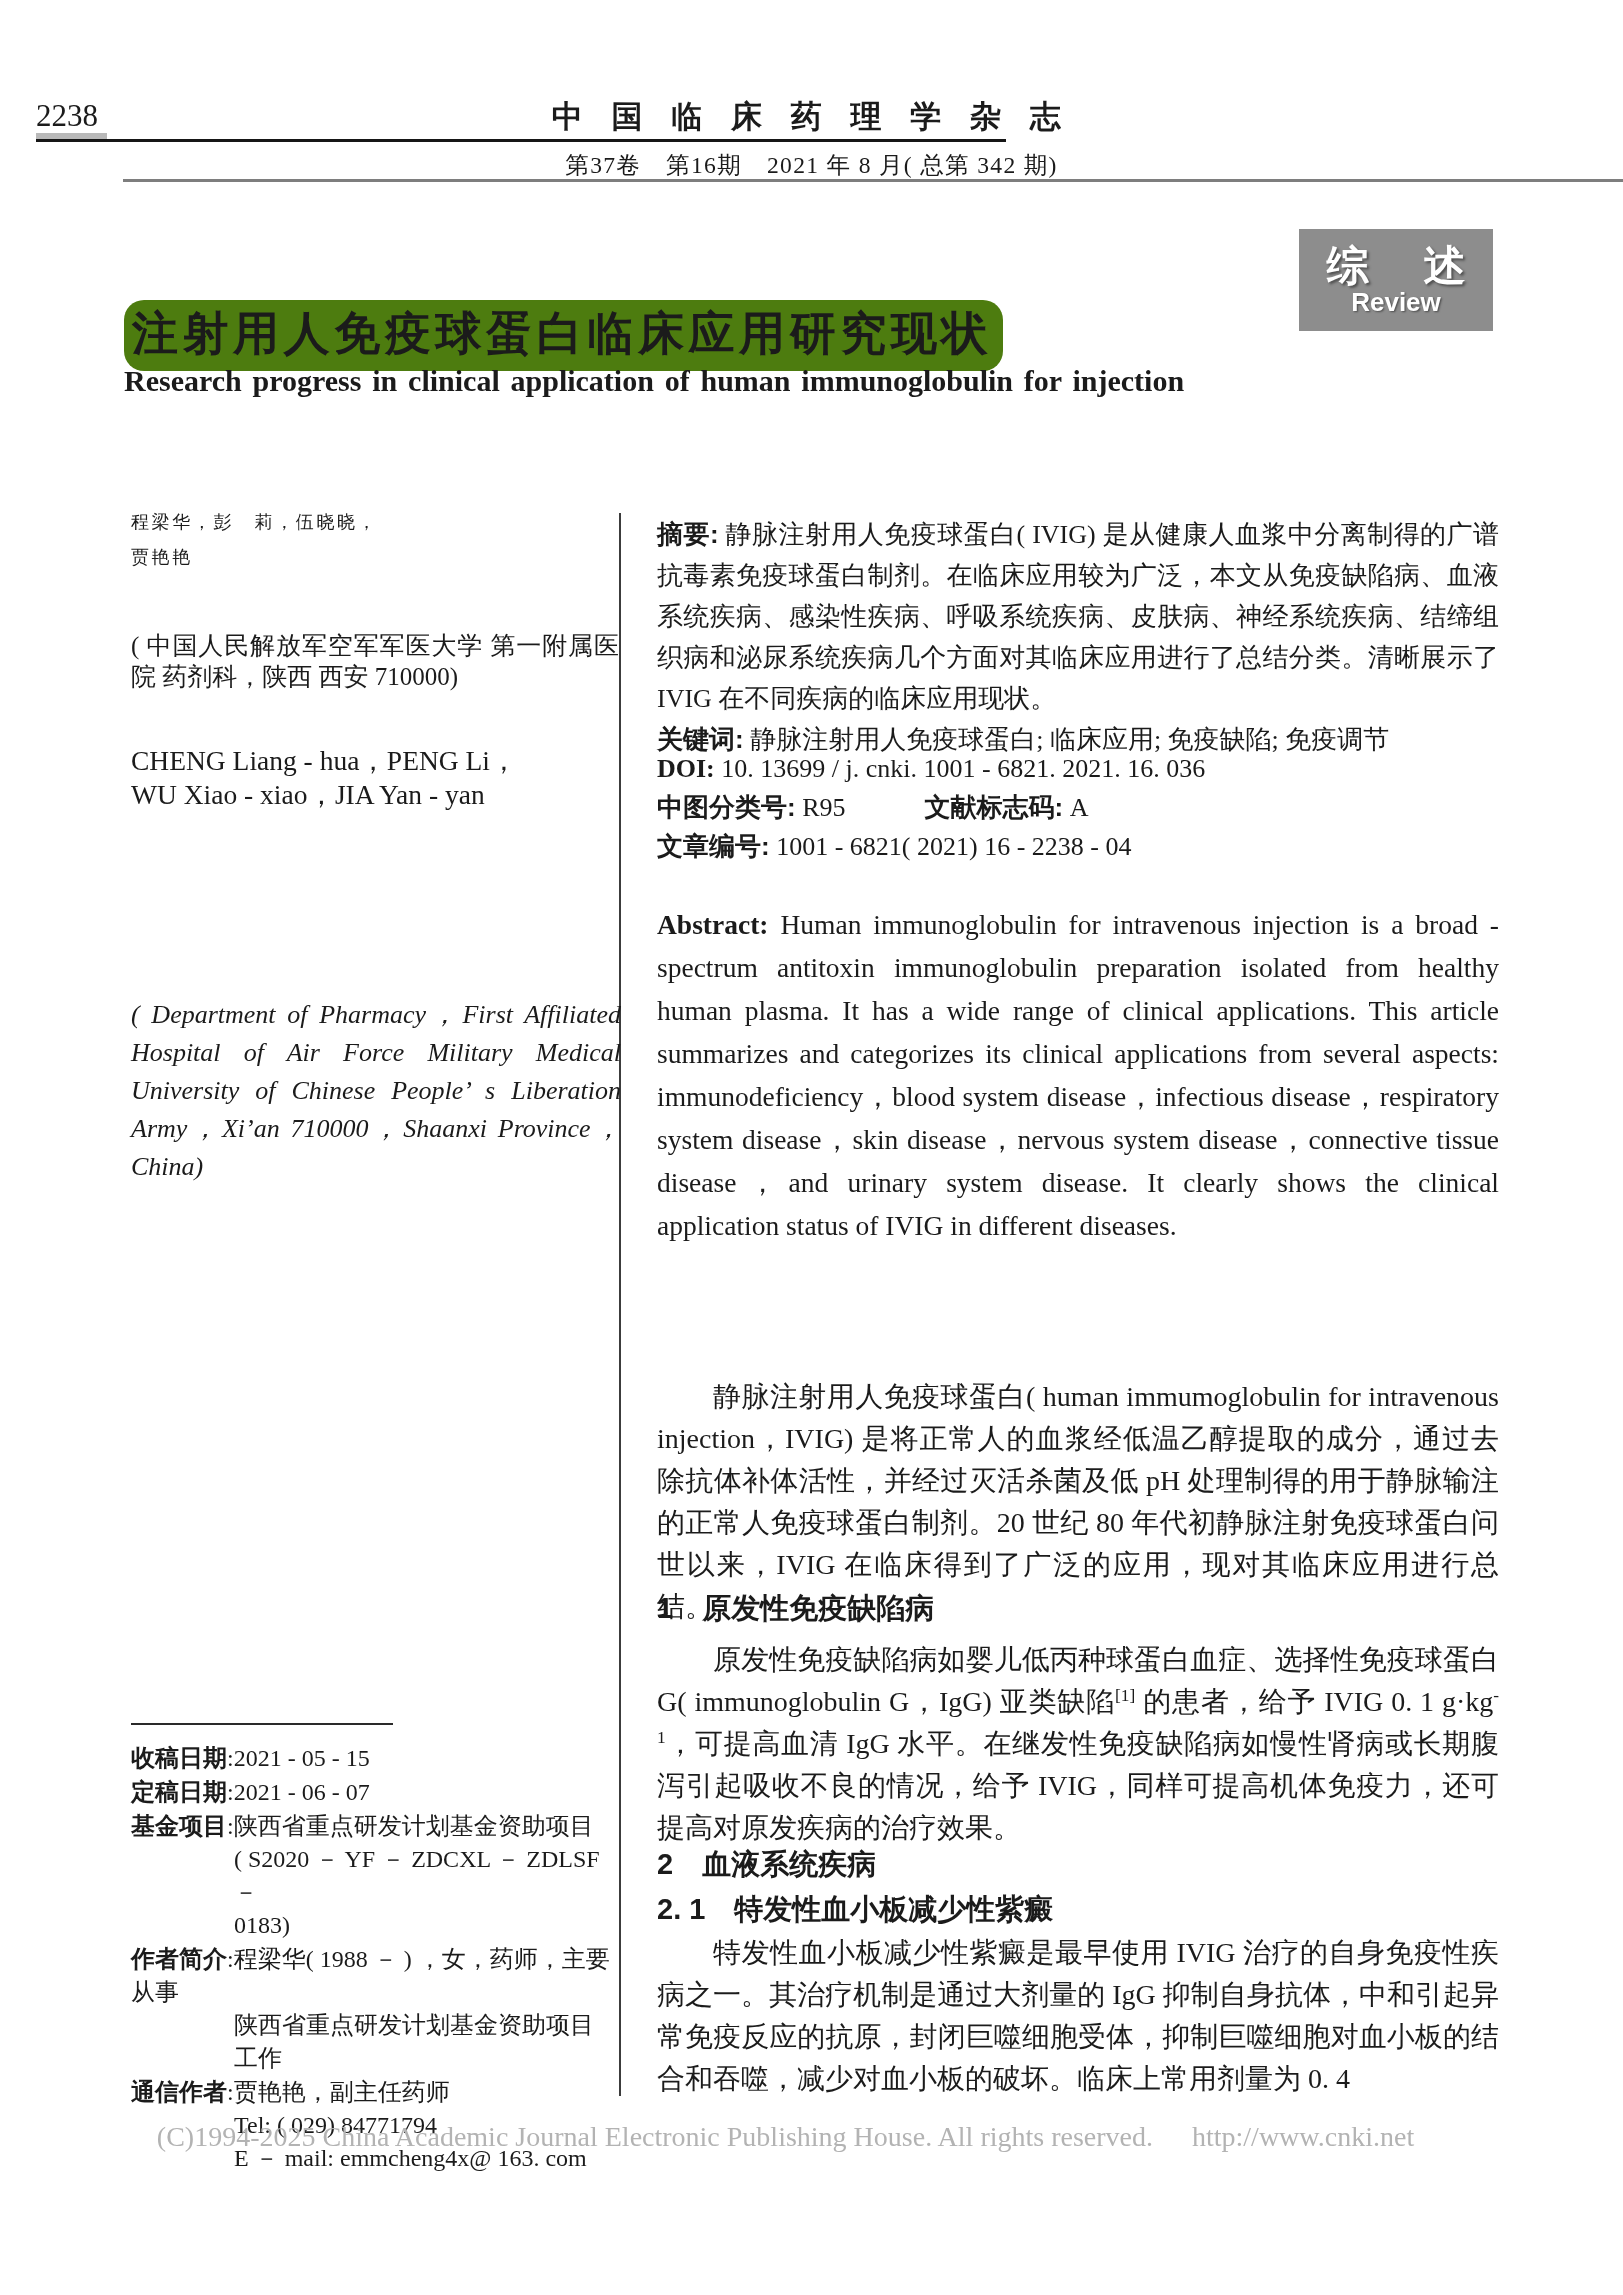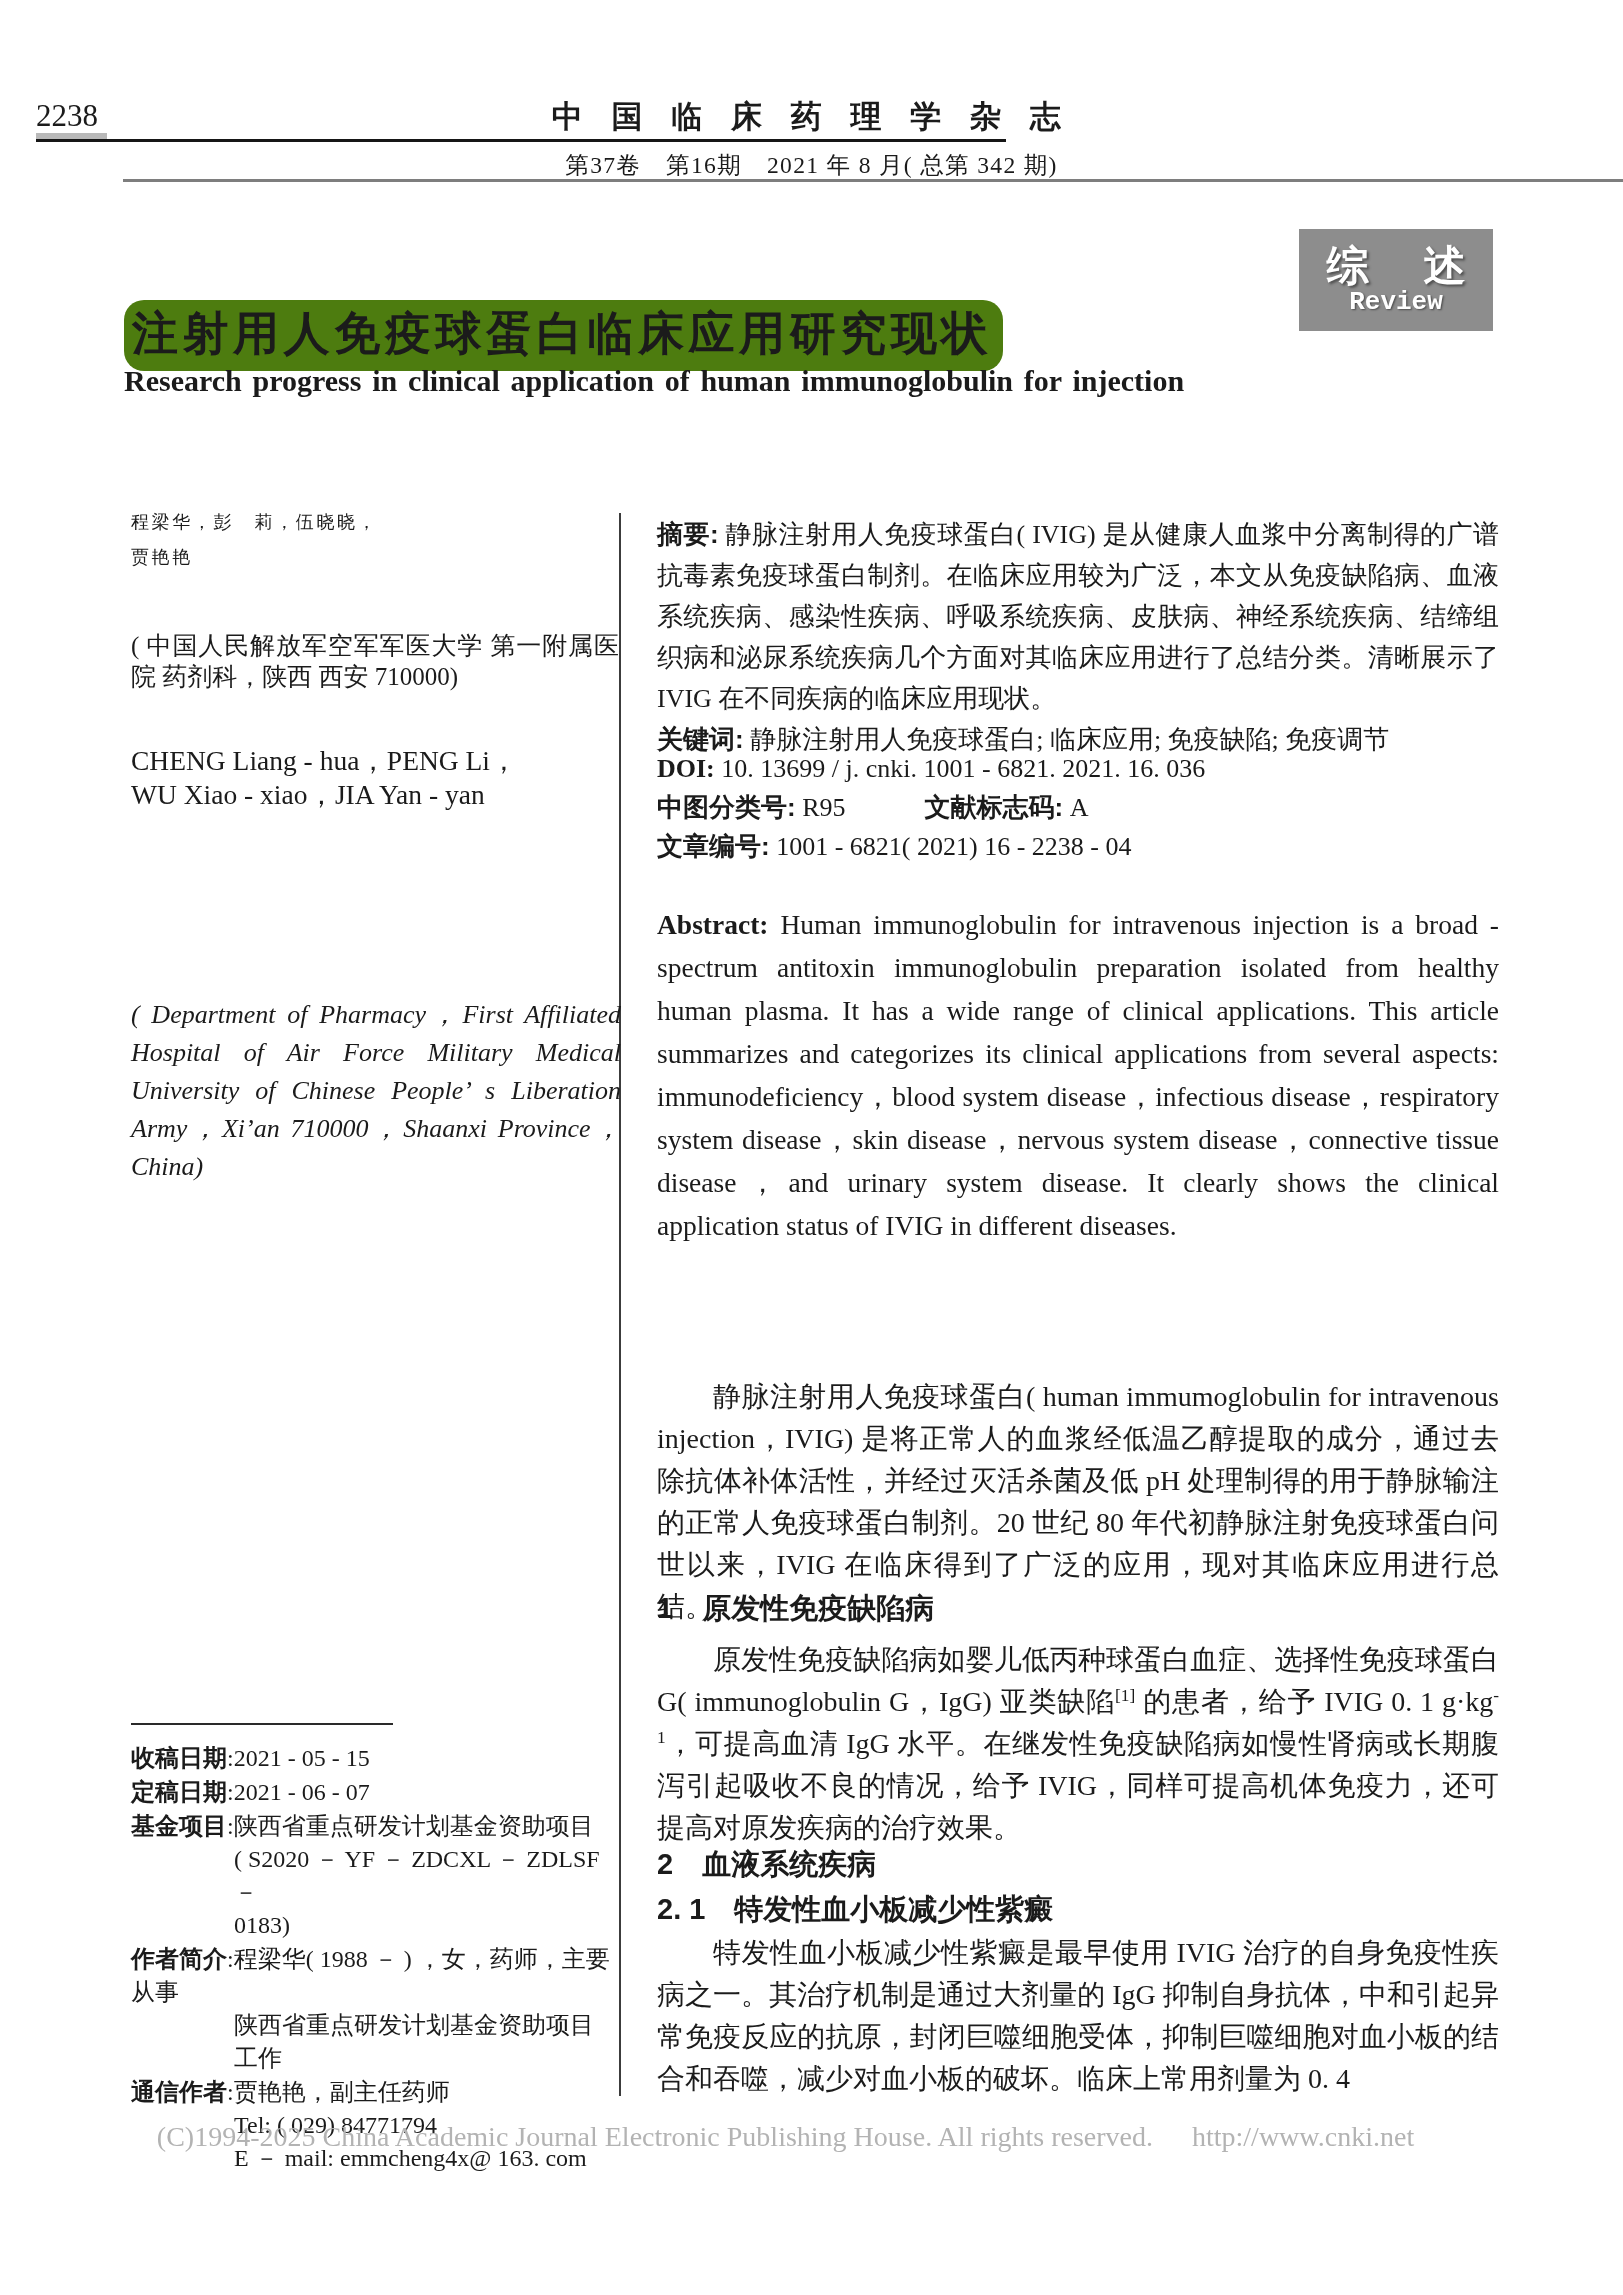--- a/index.html
+++ b/index.html
@@ -21,21 +21,21 @@
   .hdr-gray-block { left:36px; top:133px; width:71px; height:6.5px; background:#b9b9b9; }
   .hdr-black-line { left:36px; top:139px; width:970px; height:3.3px; background:#161616; }
   .issue-line { left:0; top:149px; width:100%; text-align:center; font-size:23.6px; letter-spacing:1.3px; }
   .hdr-gray-rule { left:123px; top:179px; width:1500px; height:3.3px; background:#7e7e7e; }
 
   
   .badge { left:1299px; top:229px; width:194px; height:102px; background:#8d8d8d;
     display:flex; flex-direction:column; align-items:center; justify-content:center; color:#ffffff; }
   .badge-cn { font-size:42px; font-weight:bold; letter-spacing:6.5px; text-indent:6.5px;
     text-shadow:2px 2px 2.6px rgba(0,0,0,0.45); line-height:46px;text-align:right; }
-  .badge-en { font-family:Liberation Mono, monospace; font-weight:bold;
+  .badge-en { font-family:Liberation Sans, sans-serif; font-weight:bold;
     font-size:26px; line-height:27.5px; margin-top:0px; text-shadow:1.3px 1.3px 2px rgba(0,0,0,0.45); }
 
   
   .title-cn { left:124px; top:300px; background:#4d7c0f; padding:2.6px 10.5px 6.5px 7.9px;
     font-size:46px; font-weight:bold; letter-spacing:4.6px; white-space:nowrap;border-radius:20px; }
   .title-en { left:124px; top:364px; width:1381px; font-size:30px; font-weight:bold; word-spacing:3.3px; }
 
   
   .v-divider { left:619px; top:513px; width:2px; height:1583px; background:#3c3c3c; }
 

